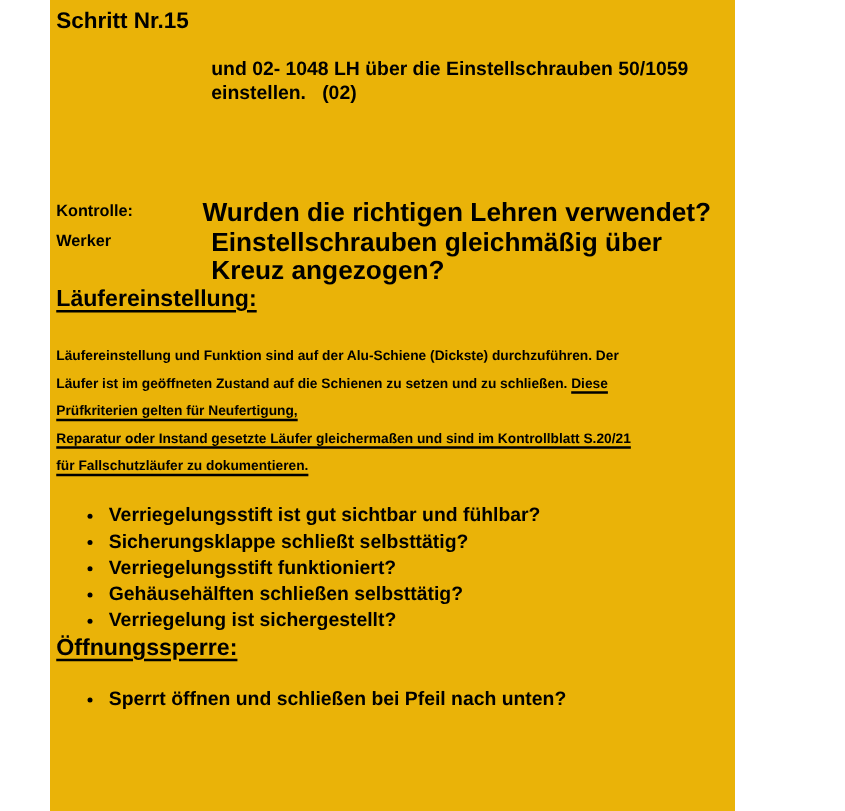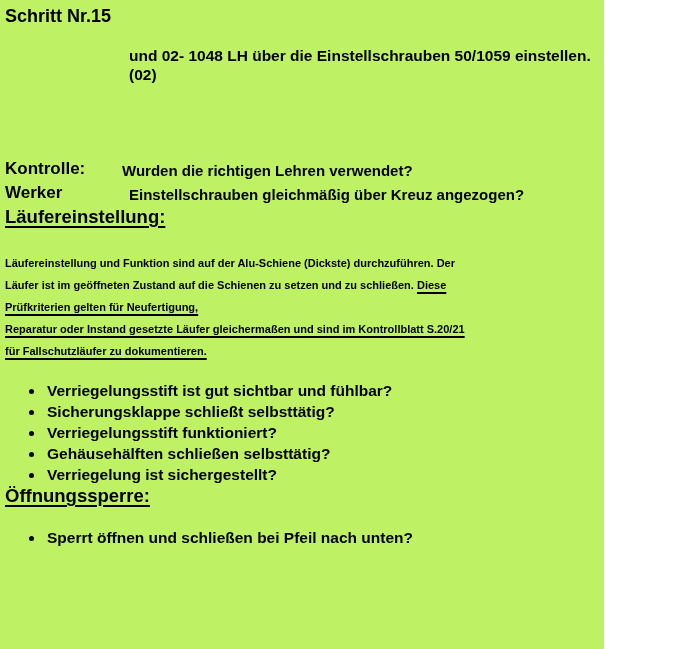--- a/index.html
+++ b/index.html
@@ -2,64 +2,64 @@
 <html><head>
 <meta charset="utf-8">
 <style>
   html, body {
     margin: 0;
     padding: 0;
     background: #ffffff;
   }
   .page {
     position: relative;
-    width: 604px;
+    width: 548px;
     height: 649px;
     box-sizing: border-box;
     padding: 6px 4px 0 5px;
-    background: #bef264;
+    background: #eab308;
     color: #000000;
     font-family: "Liberation Sans", sans-serif;
     font-weight: bold;
     overflow: hidden;
+    margin-left: 40px;
   }
   .row {
     display: flex;
     align-items: flex-start;
   }
   .label-col {
     flex: 0 0 117px;
     font-size: 18px;
     line-height: 21px;
     white-space: nowrap;
   }
   .label-col.mid {
-    font-size: 17px;
+    font-size: 13px;
     line-height: 22px;
   }
   .step-lines {
     font-size: 15.5px;
     line-height: 19px;
     white-space: pre-wrap;
     padding-top: 2px;
   }
   .step-lines .indent {
     padding-left: 7px;
   }
   .step-row {
     margin-bottom: 36px;
   }
   .control-block .row {
     line-height: 22px;
   }
   .control-text {
-    font-size: 15px;
+    font-size: 21px;
     line-height: 22px;
     padding-top: 2px;
-    text-align: right;
   }
   .control-text.indent2 {
     padding-left: 7px;
   }
   h2.heading {
     margin: 0;
     font-size: 18.5px;
     line-height: 22px;
     text-decoration: underline;
     text-decoration-thickness: 2px;

